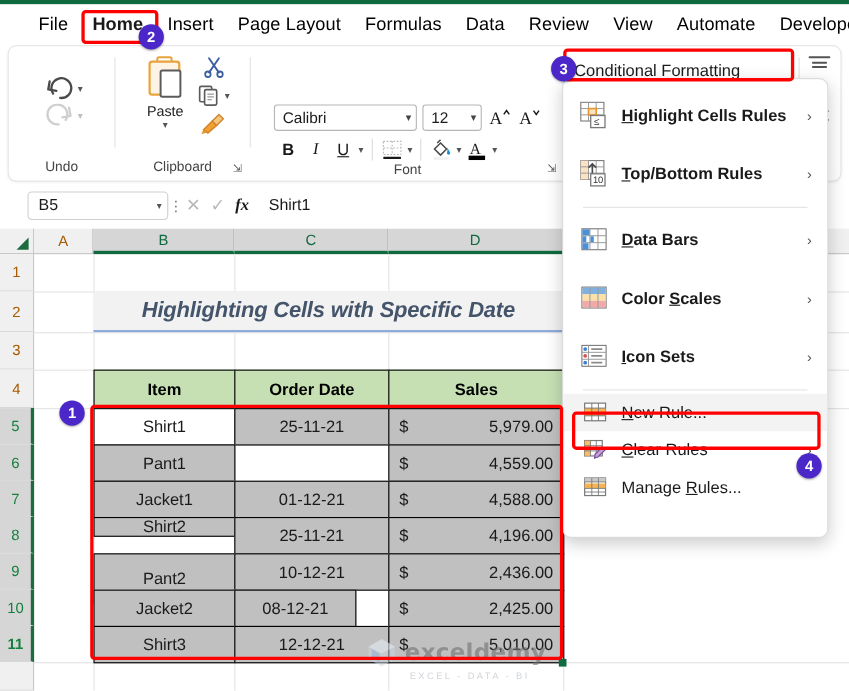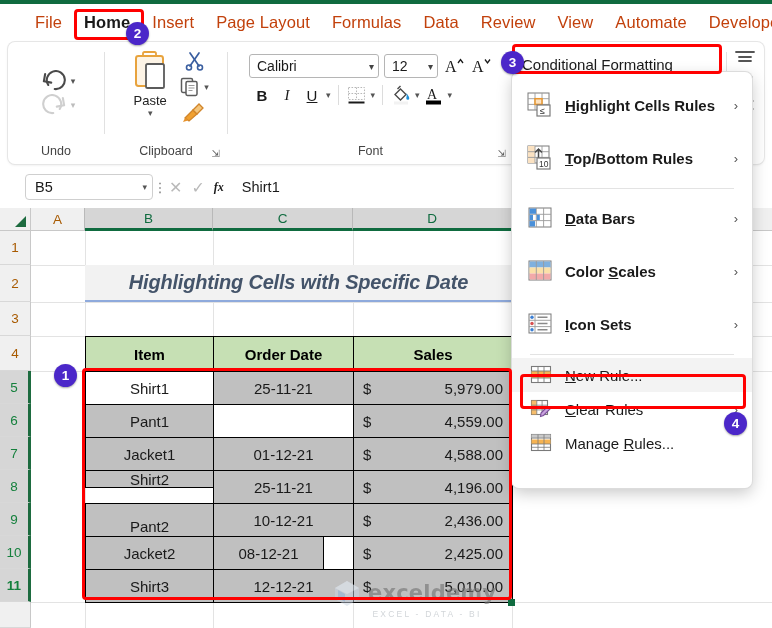--- a/index.html
+++ b/index.html
@@ -12,21 +12,21 @@
   }
   
   .topbar { position:absolute; left:0; top:0; width:772px; height:4px; background:#0f6b3f; }
 
   
   .tabs {
     position:absolute; left:0; top:4px; width:772px; height:36px;
     background:#ffffff; display:flex; align-items:center; padding-left:24px;
   }
   .tab {
-    font-size:16.5px; color:#c2410c; padding:3px 11px; white-space:nowrap;
+    font-size:16.5px; color:#000000; padding:3px 11px; white-space:nowrap;
     letter-spacing:0.1px;
   }
   .tab.active { font-weight:bold; color:#1a1a1a; }
 
   
   .ribbon {
     position:absolute; left:8px; top:42px; width:756px; height:122px;
     background:#ffffff; border-radius:7px;
     box-shadow:0 0 0 1px #e6e6e6, 0 1px 3px rgba(0,0,0,.10);
   }
@@ -42,21 +42,21 @@
   .chev { font-size:9px; color:#555; }
   .chev.dim { color:#bdbdbd; }
 
   
   .paste-btn { display:flex; flex-direction:column; align-items:center; width:54px; }
   .paste-lbl { font-size:13px; color:#222; margin-top:1px; }
   .clip-right { display:flex; flex-direction:column; gap:5px; align-items:center; margin-left:2px; }
   .clip-r-row { display:flex; align-items:center; gap:4px; }
 
   
-  .font-grp-inner { display:flex; flex-direction:column; gap:6px; padding:4px 6px 0 6px; }
+  .font-grp-inner { display:flex; flex-direction:column; gap:6px; padding:4px 6px 0 6px;margin-top:41px; }
   .f-row1 { display:flex; align-items:center; gap:5px; }
   .combo {
     height:24px; border:1px solid #b5b5b5; border-radius:3px; background:#fff;
     display:flex; align-items:center; padding:0 4px 0 7px; font-size:14px; color:#1a1a1a;
   }
   .combo .cv { flex:1; }
   .combo .cc { font-size:10px; color:#444; margin-left:6px; }
   .fname { width:130px; }
   .fsize { width:54px; }
   .f-row2 { display:flex; align-items:center; gap:3px; padding-left:2px; }
@@ -79,21 +79,21 @@
   .fbar { position:absolute; left:0; top:167px; width:772px; height:40px; background:#fff;
           display:flex; align-items:center; padding-left:25px; }
   .namebox {
     width:128px; height:26px; border:1px solid #cfcfcf; border-radius:4px; background:#fff;
     display:flex; align-items:center; padding:0 5px 0 9px; font-size:14.5px; color:#1a1a1a;
   }
   .namebox .nv { flex:1; }
   .dots { width:14px; text-align:center; color:#767676; font-size:13px; letter-spacing:0; }
   .fxgrp { display:flex; align-items:center; gap:9px; padding:0 9px 0 2px; }
   .fx-ic { font-size:16px; color:#b9b9b9; }
-  .fx-it { font-size:12px; color:#1a1a1a; font-family:"Liberation Serif", serif; font-style:italic; font-weight:bold; }
+  .fx-it { font-size:15px; color:#1a1a1a; font-family:"Liberation Serif", serif; font-style:italic; font-weight:bold; }
   .finput { flex:1; height:26px; display:flex; align-items:center; font-size:14.5px; color:#1a1a1a;
             padding-left:9px; }
 
   
   .grid { position:absolute; left:0; top:208px; width:772px; height:420px; background:#fff; }
   .colhead { position:absolute; left:0; top:0; height:23px; width:772px; background:#f5f5f5;
              border-bottom:1px solid #d0d0d0; }
   .ch { position:absolute; top:0; height:23px; background:#d6d6d6; color:#1d4e2e;
         font-size:13.5px; display:flex; align-items:center; justify-content:center;
         border-right:1px solid #b9b9b9; }

